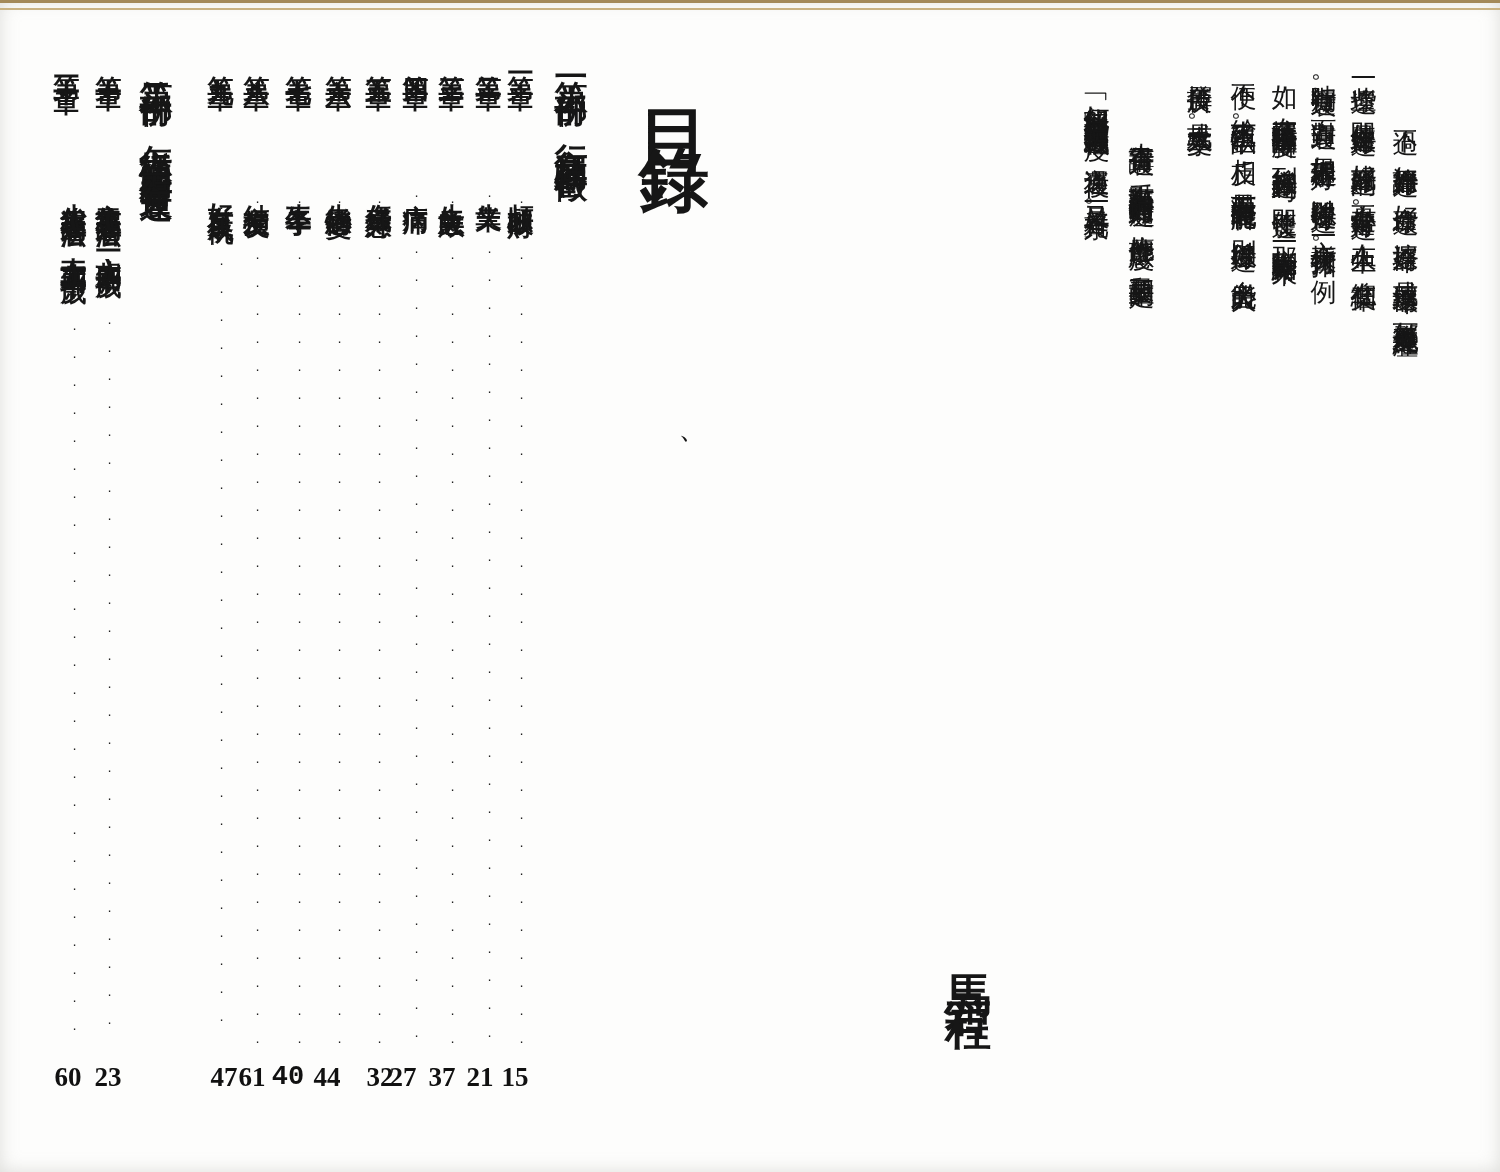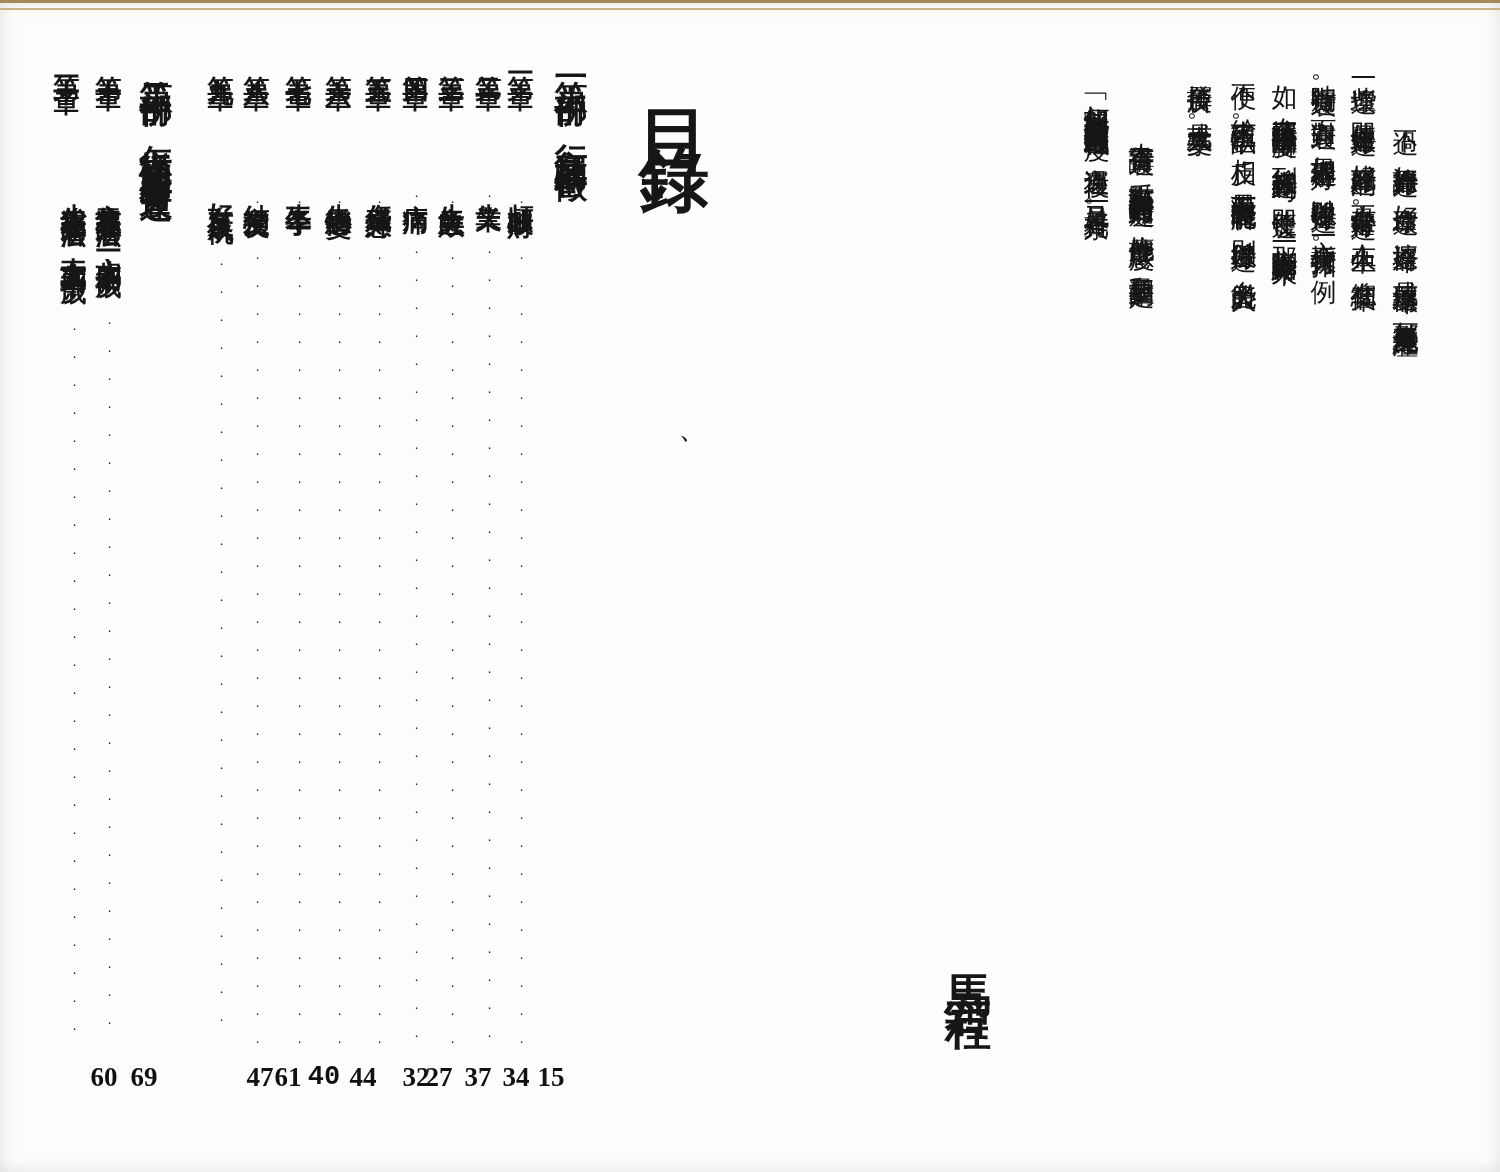--- a/index.html
+++ b/index.html
@@ -32,21 +32,21 @@
   .body-col{font-size:26px;letter-spacing:1.5px;font-weight:500;}
   .author{font-size:46px;font-weight:700;letter-spacing:18px;}
   .toc-title{font-size:70px;font-weight:700;letter-spacing:34px;}
   .heading{font-size:33px;font-weight:700;letter-spacing:5px;}
   .ch-num{font-size:26px;font-weight:600;letter-spacing:4px;}
   .ch-title{font-size:26px;font-weight:600;letter-spacing:3px;height:862px;overflow:hidden;}
   .dots{font-size:13px;font-weight:400;letter-spacing:13px;color:#222;}
   .pagenum{
     position:absolute;top:1062px;transform:translateX(-50%);
     font-family:"Liberation Serif",serif;
-    font-size:27px;font-weight:700;color:#111;margin-left:36px;
+    font-size:27px;font-weight:700;color:#111;
   }
   .ink-mark{position:absolute;font-size:30px;color:#111;}
 </style>
 </head>
 <body>
 
 <div class="page">
 
   <div class="rule-top"></div>
   <div class="rule-top2"></div>
@@ -67,21 +67,21 @@
   <div class="ink-mark" style="left:678px;top:408px;">、</div>
 
   <div class="vcol heading" style="left:548px;top:54px;">第一部份:行衰運的特徵</div>
 
   <div class="vcol ch-num" style="left:504px;top:55px;">第一章</div>
   <div class="vcol ch-title" style="left:504px;top:183px;"><span>頻頻破財</span><span class="dots">····································································</span></div>
   <div class="pagenum" style="left:515px;">15</div>
 
   <div class="vcol ch-num" style="left:472px;top:55px;">第二章</div>
   <div class="vcol ch-title" style="left:472px;top:183px;"><span>失業</span><span class="dots">····································································</span></div>
-  <div class="pagenum" style="left:480px;">34</div>
+  <div class="pagenum" style="left:480px;">21</div>
 
   <div class="vcol ch-num" style="left:435px;top:55px;">第三章</div>
   <div class="vcol ch-title" style="left:435px;top:183px;"><span>生意失敗</span><span class="dots">····································································</span></div>
   <div class="pagenum" style="left:442px;">37</div>
 
   <div class="vcol ch-num" style="left:399px;top:55px;">第四章</div>
   <div class="vcol ch-title" style="left:399px;top:183px;"><span>病痛</span><span class="dots">····································································</span></div>
   <div class="pagenum" style="left:403px;">27</div>
 
   <div class="vcol ch-num" style="left:362px;top:55px;">第五章</div>
@@ -101,19 +101,19 @@
   <div class="pagenum" style="left:252px;">61</div>
 
   <div class="vcol ch-num" style="left:204px;top:55px;">第九章</div>
   <div class="vcol ch-title" style="left:204px;top:183px;"><span>好友反目成仇</span><span class="dots">····································································</span></div>
   <div class="pagenum" style="left:224px;">47</div>
 
   <div class="vcol heading" style="left:133px;top:54px;">第二部份:怎樣從面相看出行衰運</div>
 
   <div class="vcol ch-num" style="left:92px;top:55px;">第十章</div>
   <div class="vcol ch-title" style="left:92px;top:183px;"><span>童年運程的看法(一歲到十四歲)</span><span class="dots">····································································</span></div>
-  <div class="pagenum" style="left:108px;">69</div>
+  <div class="pagenum" style="left:108px;">23</div>
 
   <div class="vcol ch-num" style="left:50px;top:55px;">第十一章</div>
   <div class="vcol ch-title" style="left:57px;top:183px;"><span>少年運程的看法(十五歲到二十一歲)</span><span class="dots">····································································</span></div>
   <div class="pagenum" style="left:68px;">60</div>
 
 </div>
 
 </body></html>

